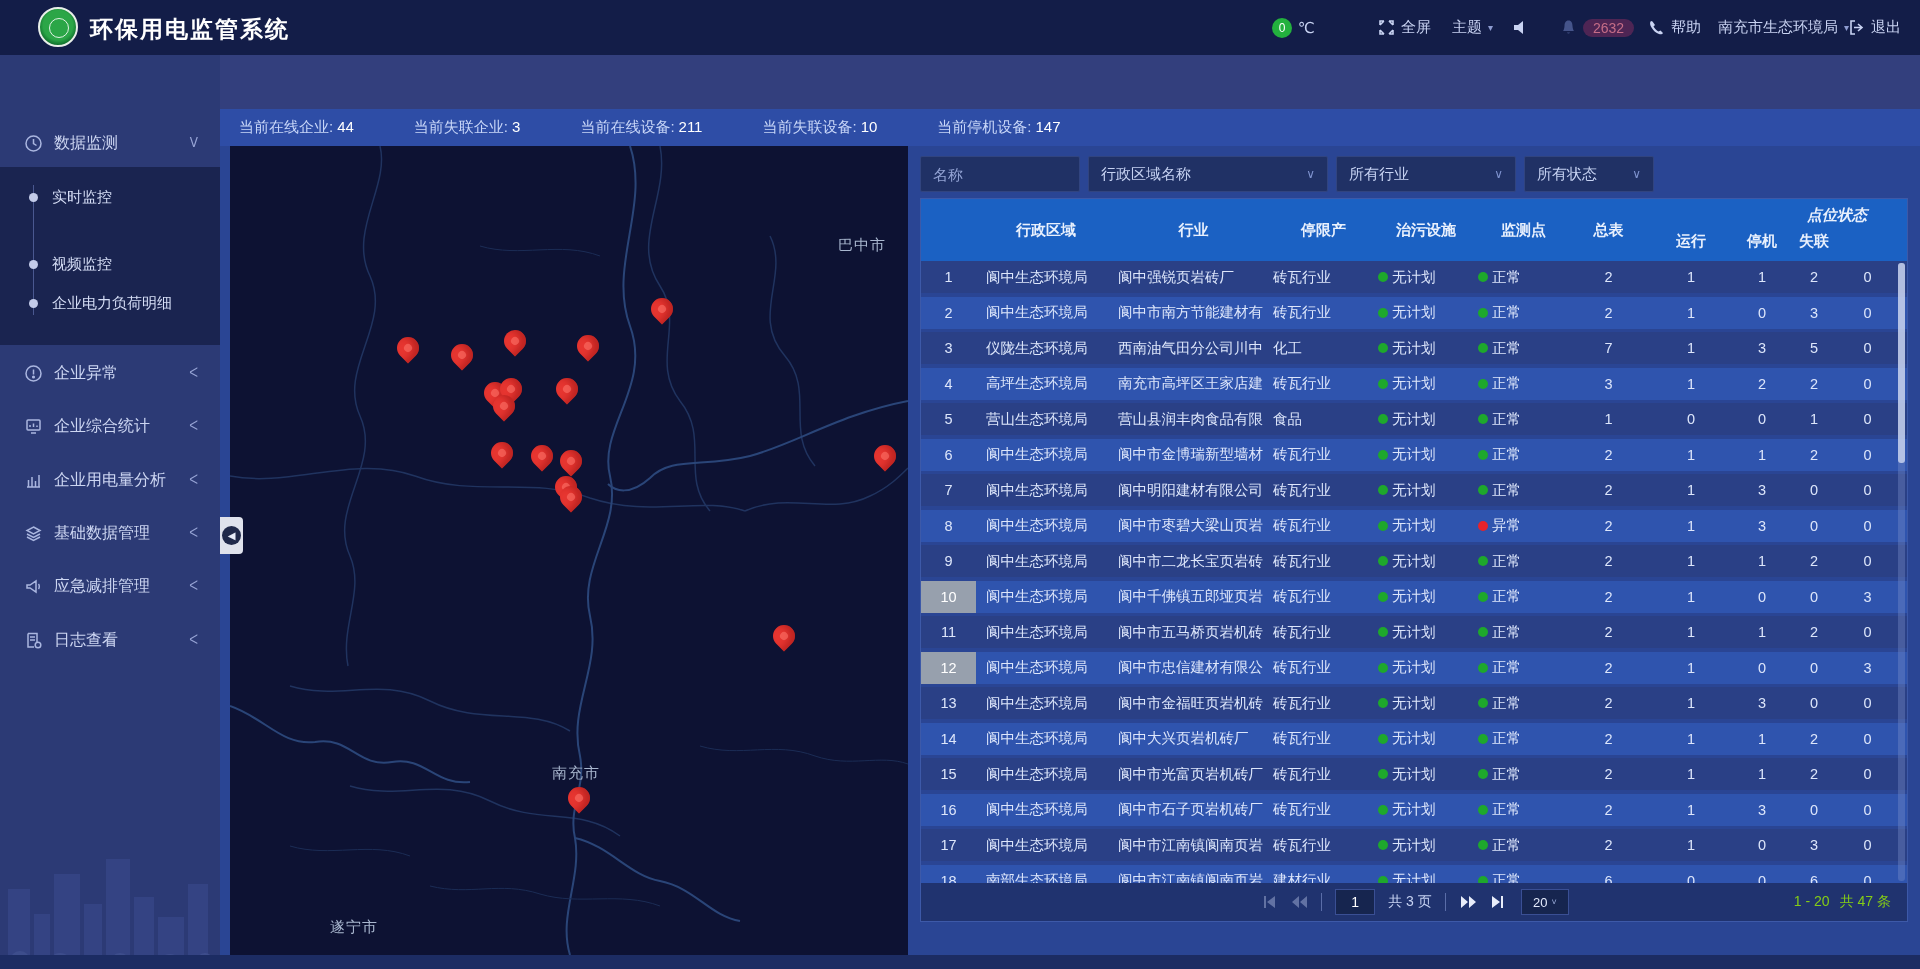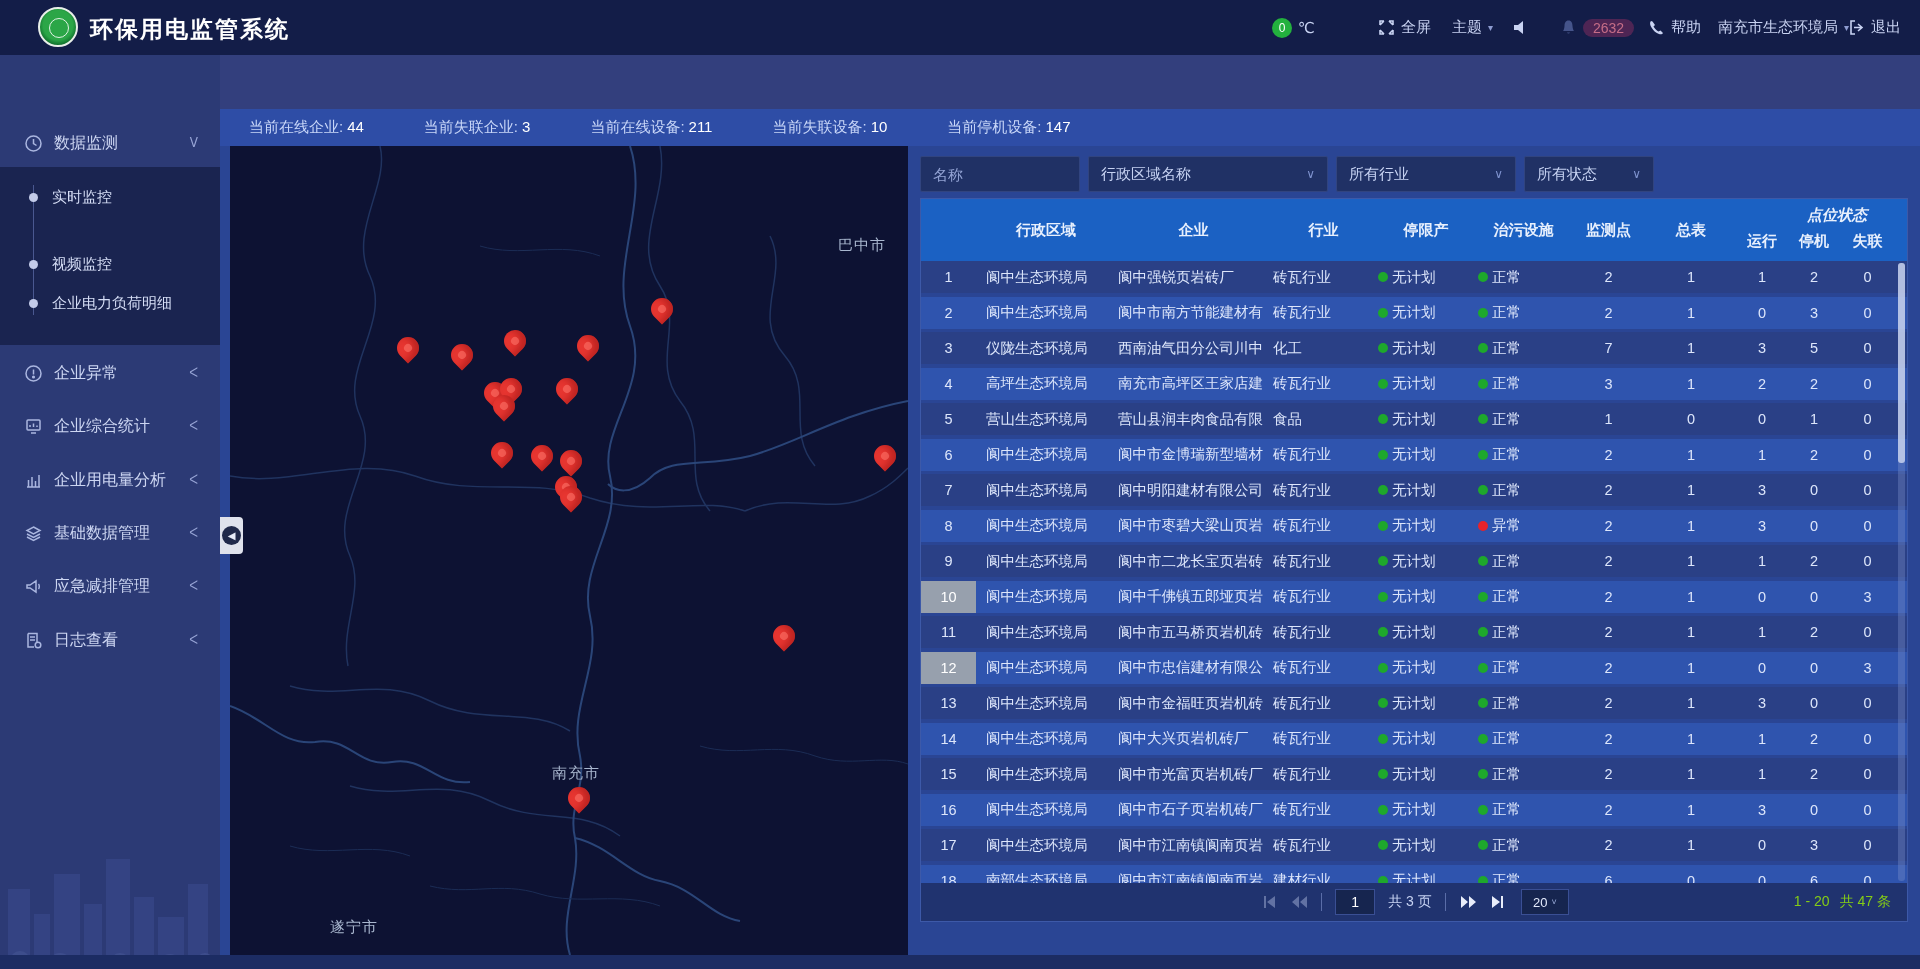--- a/index.html
+++ b/index.html
@@ -29,21 +29,21 @@
     font-size:15px; color:#d5ddf7; }
   .tab.inactive { background:#3c4886; left:262px; }
   .tab.active { background:#4a5795; left:320px; }
   .tab-close { width:15px; height:15px; border-radius:50%; background:#cfd6ef; color:#3a4674; font-size:9px;
     display:flex; align-items:center; justify-content:center; font-weight:bold; }
   #close-ops { position:absolute; right:22px; top:72px; height:37px; display:flex; align-items:center; gap:10px;
     color:#d0d9f5; font-size:15px; }
 
   
   #statsbar { position:absolute; left:220px; top:109px; width:1700px; height:37px; background:#2e4da6;
-    display:flex; align-items:center; padding-left:29px; gap:60px; z-index:4; }
+    display:flex; align-items:center; padding-left:19px; gap:60px; z-index:4; }
   .stat { font-size:15px; color:#c8d6f8; }
   .stat b { color:#ffffff; font-weight:normal; margin-left:4px; }
 
   
   #sidebar { position:absolute; left:0; top:55px; width:220px; height:914px; background:#2c3a75; z-index:20;padding-left:32px; }
   .side-item { position:absolute; left:0; width:220px; height:44px; display:flex; align-items:center; color:#cdd6f2; font-size:16px; }
   .side-item .ic { position:absolute; left:24px; width:19px; height:19px; }
   .side-item .lb { position:absolute; left:54px; }
   .side-item .ch { position:absolute; right:22px; font-size:12px; color:#98a5d6; }
   #submenu { position:absolute; left:0; top:112px; width:220px; height:178px; background:#1a2450; }
@@ -344,21 +344,20 @@
 <div class="filter-box" style="left:1524px; width:130px;">
   <span>所有状态</span>
   <span class="chv">∨</span>
 </div>
 
 <div id="table-wrap">
   <div id="thead">
     <div class="grid" style="height:62px;">
       <div class="hc"></div>
       <div class="hc">行政区域</div>
-      <div class="hc">企业</div>
       <div class="hc">行业</div>
       <div class="hc">停限产</div>
       <div class="hc">治污设施</div>
       <div class="hc">监测点</div>
       <div class="hc">总表</div>
       <div class="hc sub">运行</div>
       <div class="hc sub">停机</div>
       <div class="hc sub">失联</div>
     </div>
     <div id="group-label">点位状态</div>

